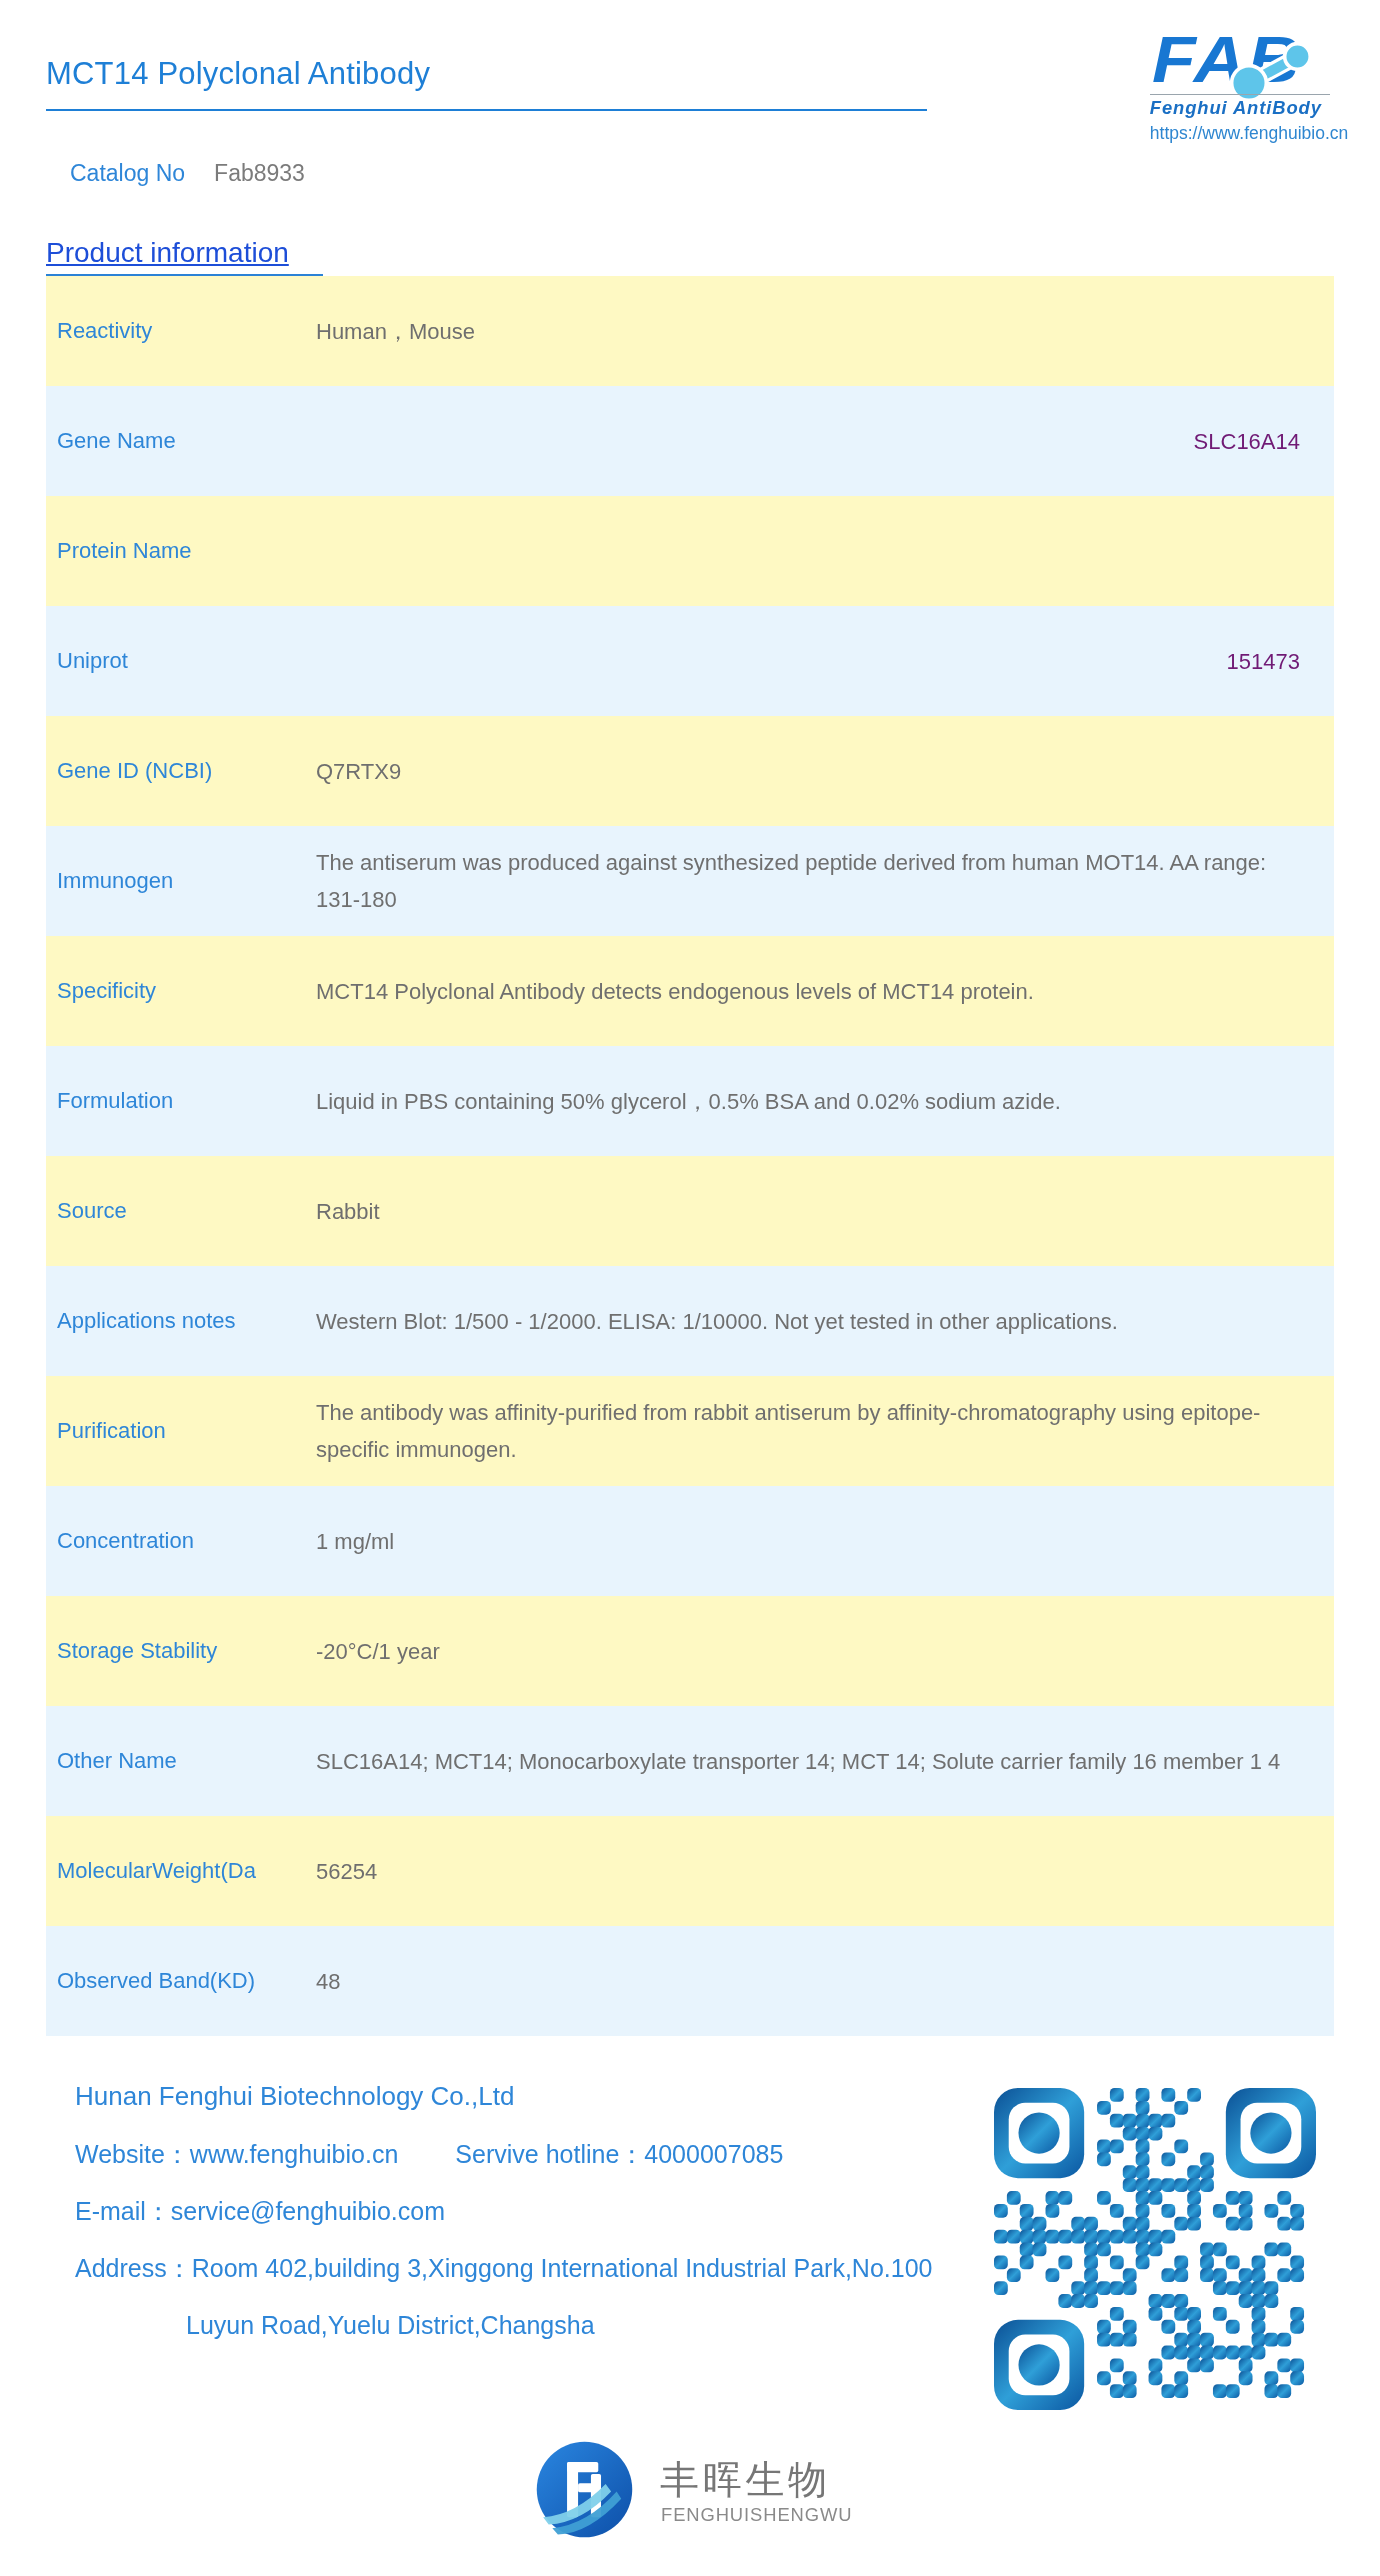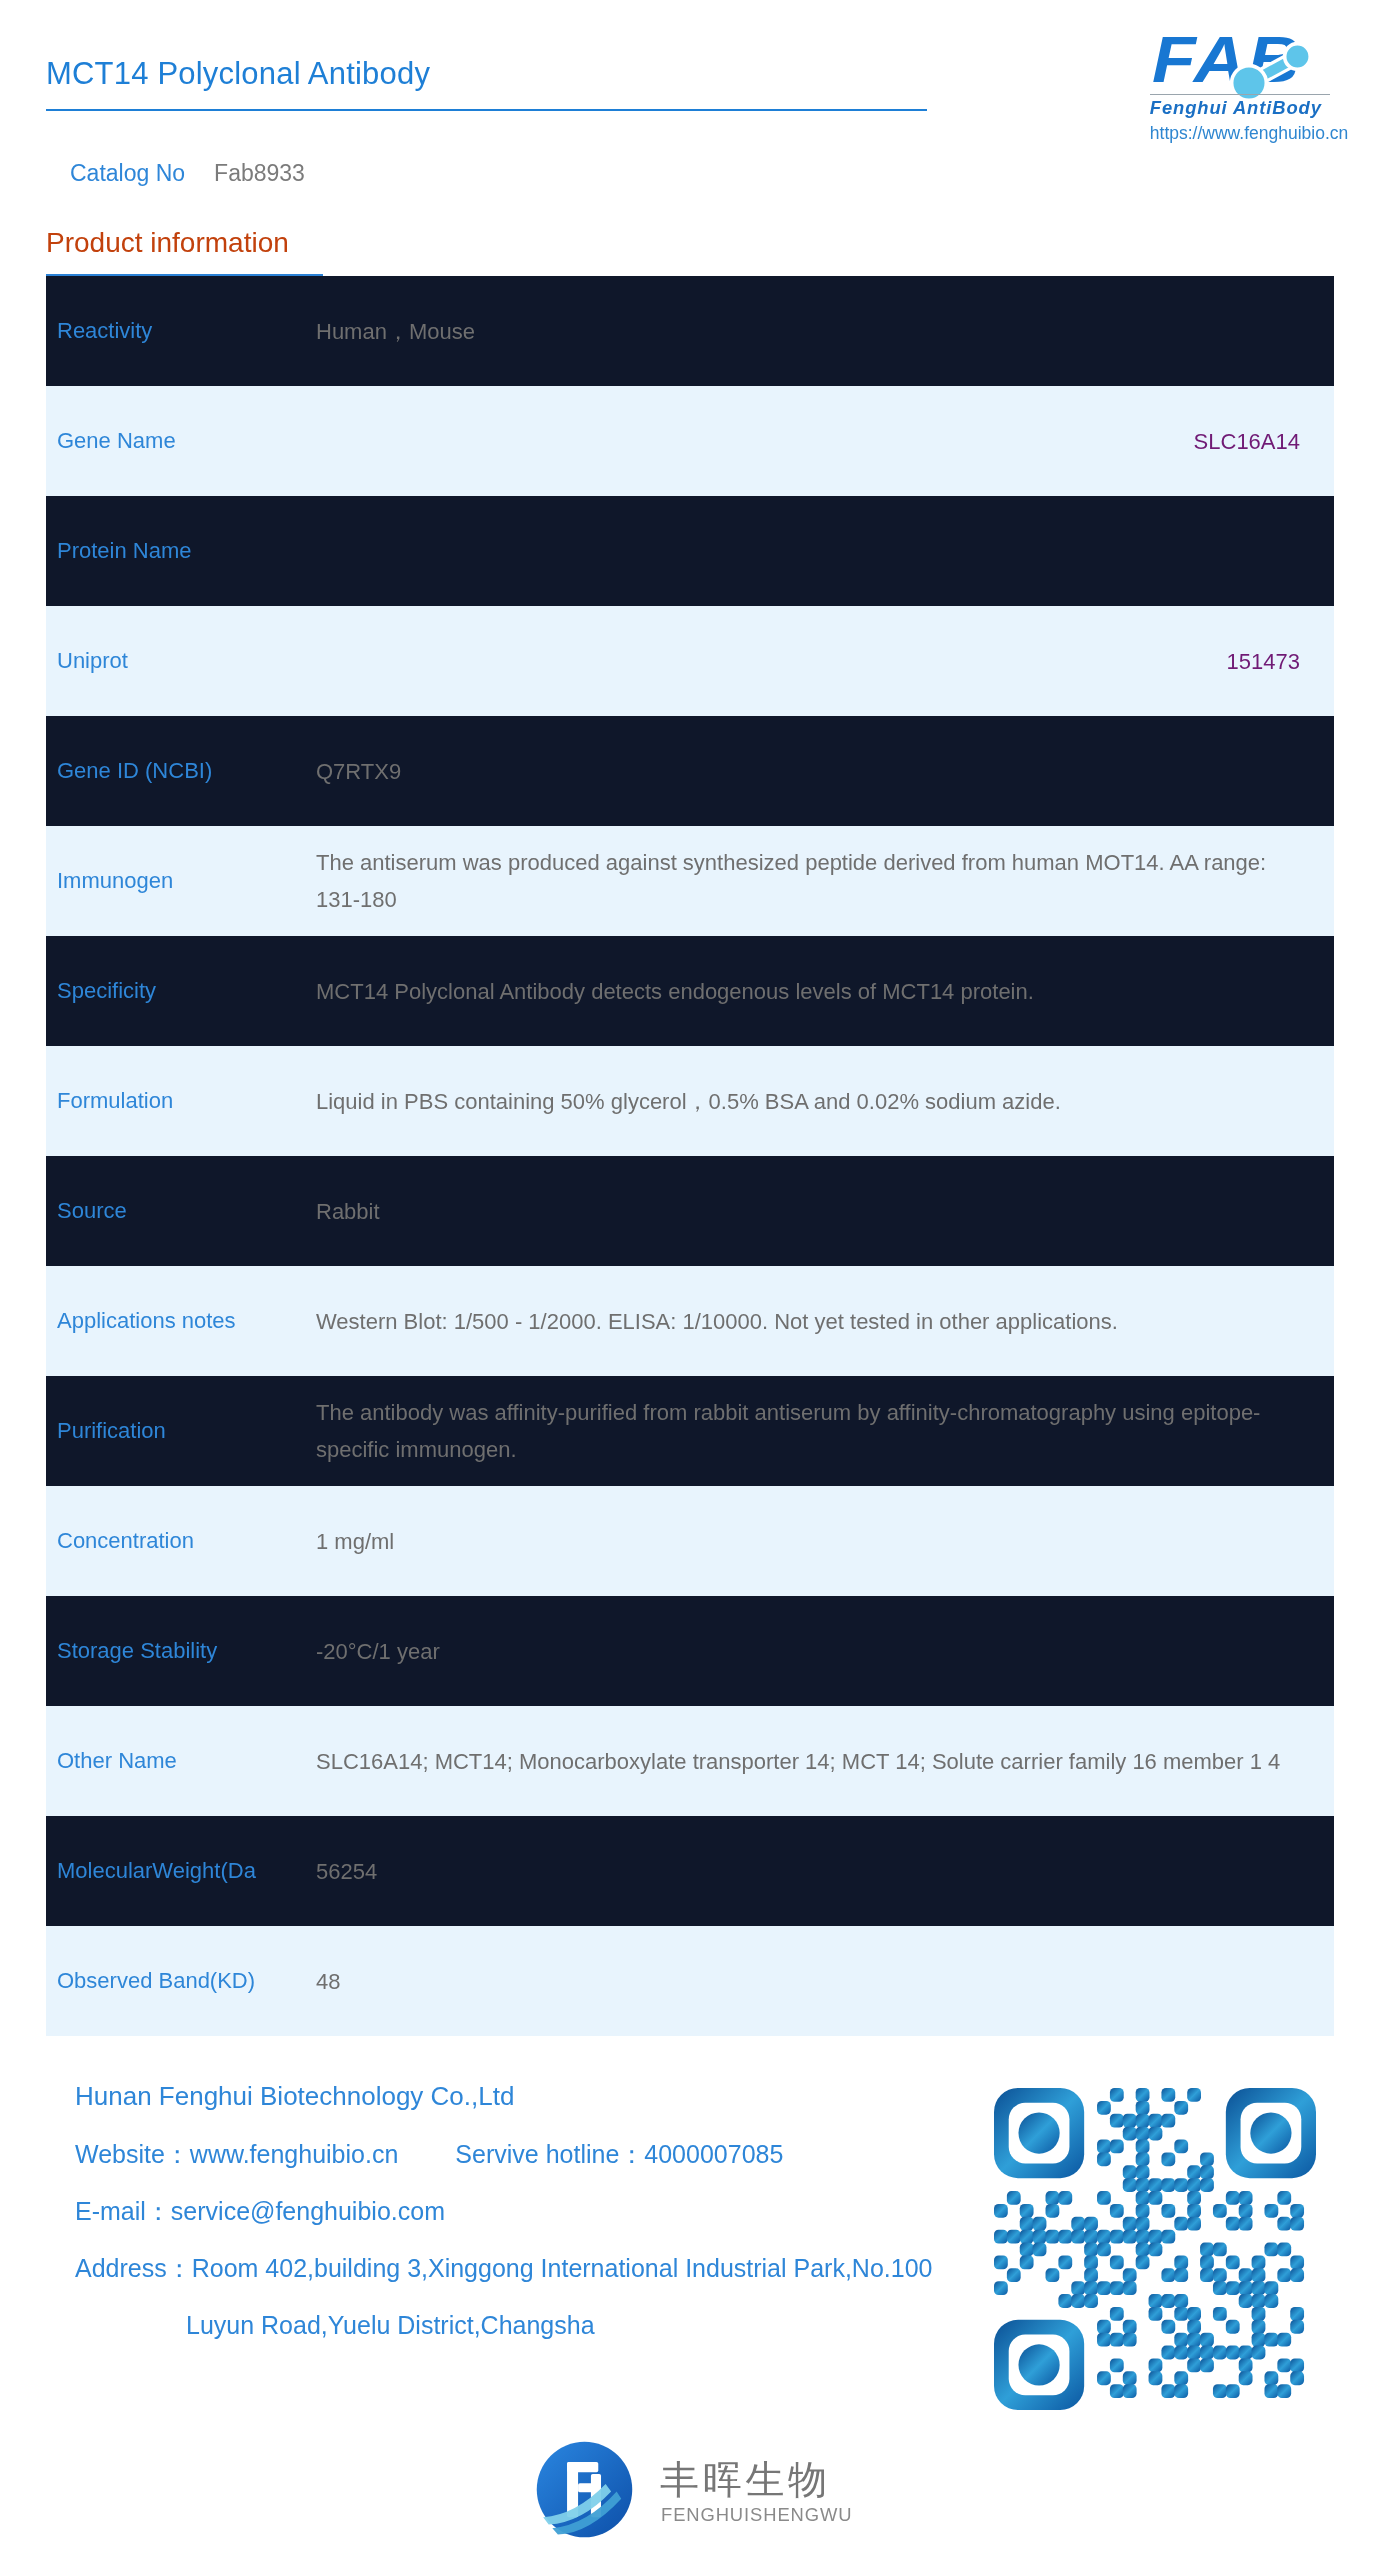--- a/index.html
+++ b/index.html
@@ -16,25 +16,25 @@
   #fab-text{position:absolute;left:3.7px;top:-5.5px;font-size:64px;font-weight:800;font-style:italic;
     color:#1877d2;line-height:1;letter-spacing:1.8px;transform:scaleX(1.12);transform-origin:left top;}
   #molecule{position:absolute;left:77px;top:7.4px;}
   #brand-rule{position:absolute;left:1.8px;top:61px;width:180px;height:0.9px;background:#9aa5ad;}
   #brand-sub{position:absolute;left:1.8px;top:64px;font-size:18.4px;font-weight:700;font-style:italic;
     color:#1a6fc4;letter-spacing:0.9px;white-space:nowrap;}
   #brand-url{position:absolute;left:1.8px;top:90px;font-size:17.5px;color:#2e86d0;text-decoration:none;white-space:nowrap;}
   #catalog{left:46px;top:160px;font-size:23px;margin-left:24px;}
   #catalog .lbl{color:#2e86d8;}
   #catalog .val{color:#7b7b7b;margin-left:29px;}
-  #section-title{left:46px;top:227px;font-size:28px;font-weight:400;color:#c2410c;}
+  #section-title{left:46px;top:237px;font-size:28px;font-weight:400;color:#1d4ed8;text-decoration:underline;}
   #section-rule{left:46px;top:274px;width:277px;height:1.8px;background:#2b82d6;}
   
   #info-table{left:46px;top:276px;width:1288px;}
-  .row{display:flex;align-items:center;width:1288px;height:110px;background:#0f172a;}
+  .row{display:flex;align-items:center;width:1288px;height:110px;background:#fef9c3;}
   .row.alt{background:#e8f4fd;}
   .cell-label{width:270px;padding-left:11px;box-sizing:border-box;font-size:22px;color:#2e86d8;flex:none;}
   .cell-value{width:984px;font-size:22px;color:#6f6f6f;line-height:37px;flex:none;}
   .cell-value.blue{color:#701a75;text-align:right;}
   
   .f-line{position:absolute;left:75px;font-size:25px;color:#2e86d8;white-space:nowrap;}
   #f-company{top:2081px;font-size:26px;}
   #f-line2{top:2138px;}
   #f-hotline{margin-left:57px;}
   #f-line3{top:2195px;}

